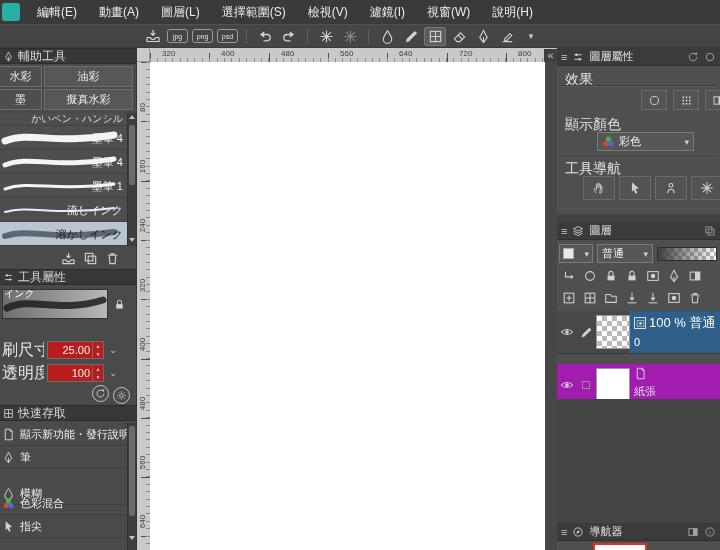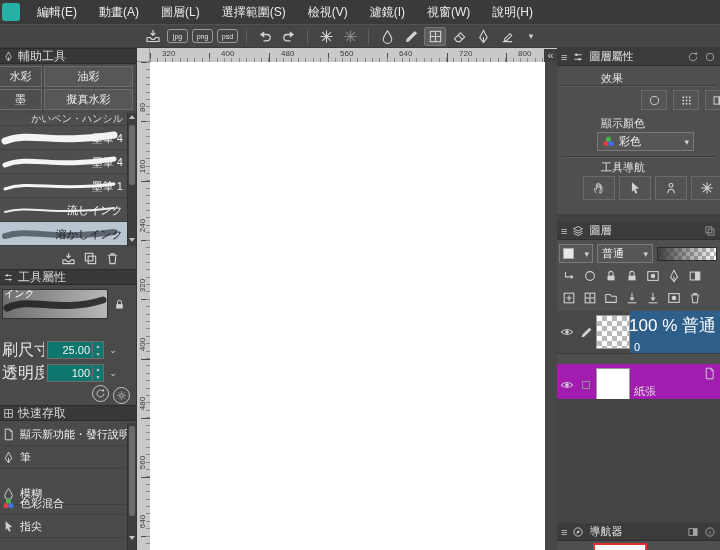--- a/index.html
+++ b/index.html
@@ -37,21 +37,21 @@
   .sb{position:absolute;right:0;width:9px;background:#3e3e3e;border-left:1px solid #333;}
   .tri{width:0;height:0;margin:2px auto;}
   .tri.up{border-left:3px solid transparent;border-right:3px solid transparent;border-bottom:4px solid #c2c2c2;}
   .tri.dn{border-left:3px solid transparent;border-right:3px solid transparent;border-top:4px solid #c2c2c2;}
   .sbth{position:absolute;left:1px;width:6px;background:#6b6b6b;border-radius:2px;}
   .actrow{position:absolute;left:0;top:200px;width:128px;height:20px;display:flex;justify-content:flex-end;align-items:center;gap:7px;padding-right:8px;}
   .tp-box{position:absolute;left:2px;top:241px;width:106px;height:30px;background:linear-gradient(90deg,#6e6e6e,#b8b8b8);border:1px solid #333;}
   .tp-label{position:absolute;left:4px;top:239px;font-size:10px;color:#fff;z-index:2;}
   .proprow{position:absolute;left:2px;width:126px;height:20px;display:flex;align-items:center;gap:3px;}
   .proplabel{font-size:16px;color:#e8e8e8;width:42px;white-space:nowrap;overflow:hidden;}
-  .spin{display:flex;align-items:flex-start;width:57px;height:18px;background:#0f766e;border:1px solid #6d6d6d;}
+  .spin{display:flex;align-items:flex-start;width:57px;height:18px;background:#b91c1c;border:1px solid #6d6d6d;}
   .spin .val{flex:1;font-size:11px;color:#f2f2f2;text-align:right;line-height:16px;padding-right:2px;}
   .spin .arrows{width:11px;border-left:1px solid #6d6d6d;display:flex;flex-direction:column;}
   .spin .arrows span{flex:1;font-size:5px;line-height:8px;text-align:center;color:#cfcfcf;}
   .chevbtn{font-size:9px;color:#cfcfcf;width:12px;text-align:center;}
   .circbtn{position:absolute;width:17px;height:17px;border-radius:50%;border:1px solid #c6c6c6;display:flex;align-items:center;justify-content:center;background:#4a4a4a;}
   .qrow{position:absolute;left:0;width:128px;height:23px;display:flex;align-items:center;gap:5px;padding-left:2px;border-bottom:1px solid #404040;font-size:11px;color:#f0f0f0;white-space:nowrap;overflow:hidden;}
 
   
   .corner{position:absolute;left:137px;top:48px;width:13px;height:14px;background:#c9c9c9;border-right:1px solid #9b9b9b;border-bottom:1px solid #9b9b9b;}
   .hruler{position:absolute;left:150px;top:48px;width:407px;height:14px;background-color:#c9c9c9;
@@ -62,33 +62,33 @@
     background-size:4px 100%,9px 100%;background-position:right top,right top;background-repeat:repeat-y;}
   .rnum{position:absolute;top:1px;font-size:8px;color:#3c3c3c;}
   .rnumv{position:absolute;left:-5px;width:20px;text-align:center;font-size:8px;color:#3c3c3c;transform:rotate(-90deg);}
   .canvas{position:absolute;left:150px;top:62px;width:395px;height:488px;background:#ffffff;}
   .collapse{position:absolute;left:544px;top:49px;width:13px;height:13px;background:#3f3f3f;color:#cdcdcd;font-size:11px;line-height:12px;text-align:center;}
 
   
   .right{position:absolute;left:557px;top:48px;width:163px;height:502px;background:#4f4f4f;overflow:hidden;}
   .rphead{position:absolute;left:0;width:163px;height:18px;background:#3b3b3b;border-bottom:1px solid #2f2f2f;display:flex;align-items:center;gap:5px;padding:0 4px;font-size:11px;color:#e8e8e8;}
   .menu-glyph{font-size:11px;color:#cfcfcf;}
-  .rlabel{position:absolute;left:8px;font-size:11px;color:#e4e4e4;margin-left:36px;}
+  .rlabel{position:absolute;left:8px;font-size:14px;color:#e4e4e4;}
   .divline{position:absolute;left:4px;width:155px;height:1px;background:#3d3d3d;box-shadow:0 1px 0 #5c5c5c;}
   .fxbtn{width:26px;height:20px;border:1px solid #6a6a6a;background:#545454;display:flex;align-items:center;justify-content:center;}
   .sel{display:flex;align-items:center;gap:4px;background:#565656;border:1px solid #7a7a7a;height:19px;padding:0 4px;font-size:11px;color:#f0f0f0;}
   .navbtn{width:32px;height:24px;border:1px solid #6a6a6a;background:#535353;display:flex;align-items:center;justify-content:center;}
   .lbtn{width:19px;height:18px;display:flex;align-items:center;justify-content:center;}
   .lrow{position:absolute;left:0;width:163px;height:43px;display:flex;align-items:center;border-bottom:1px solid #3a3a3a;background:#484848;}
   .eyecell{width:19px;display:flex;justify-content:center;flex:none;}
   .editcell{width:20px;display:flex;justify-content:center;flex:none;}
   .thumb{width:34px;height:34px;border:1px solid #9a9a9a;flex:none;}
   .checker{background-color:#fff;background-image:linear-gradient(45deg,#b9b9b9 25%,transparent 25%,transparent 75%,#b9b9b9 75%),linear-gradient(45deg,#b9b9b9 25%,transparent 25%,transparent 75%,#b9b9b9 75%);background-size:10px 10px;background-position:0 0,5px 5px;}
   .linfo{flex:1;height:100%;padding:3px 4px;overflow:hidden;}
-  .linfo .l1{display:flex;align-items:center;gap:3px;font-size:17px;white-space:nowrap;justify-content:flex-end;}
+  .linfo .l1{display:flex;align-items:center;gap:3px;font-size:13px;white-space:nowrap;}
   .linfo .l2{font-size:11px;margin-top:4px;}
   .selblue{background:#2e5f8a;color:#fff;}
   .minibadge{width:12px;height:12px;border:1px solid #ddd;display:inline-flex;align-items:center;justify-content:center;flex:none;}
   .opstrip{width:60px;height:14px;border:1px solid #2e2e2e;background-color:#fff;
     background-image:linear-gradient(90deg,#3e3e3e,rgba(62,62,62,0)),linear-gradient(45deg,#b9b9b9 25%,transparent 25%,transparent 75%,#b9b9b9 75%),linear-gradient(45deg,#b9b9b9 25%,transparent 25%,transparent 75%,#b9b9b9 75%);
     background-size:100% 100%,8px 8px,8px 8px;background-position:0 0,0 0,4px 4px;}
   .navpreview{position:absolute;left:36px;top:495px;width:54px;height:10px;background:#fff;border:2px solid #e03131;}
 </style>
 </head>
 <body>

